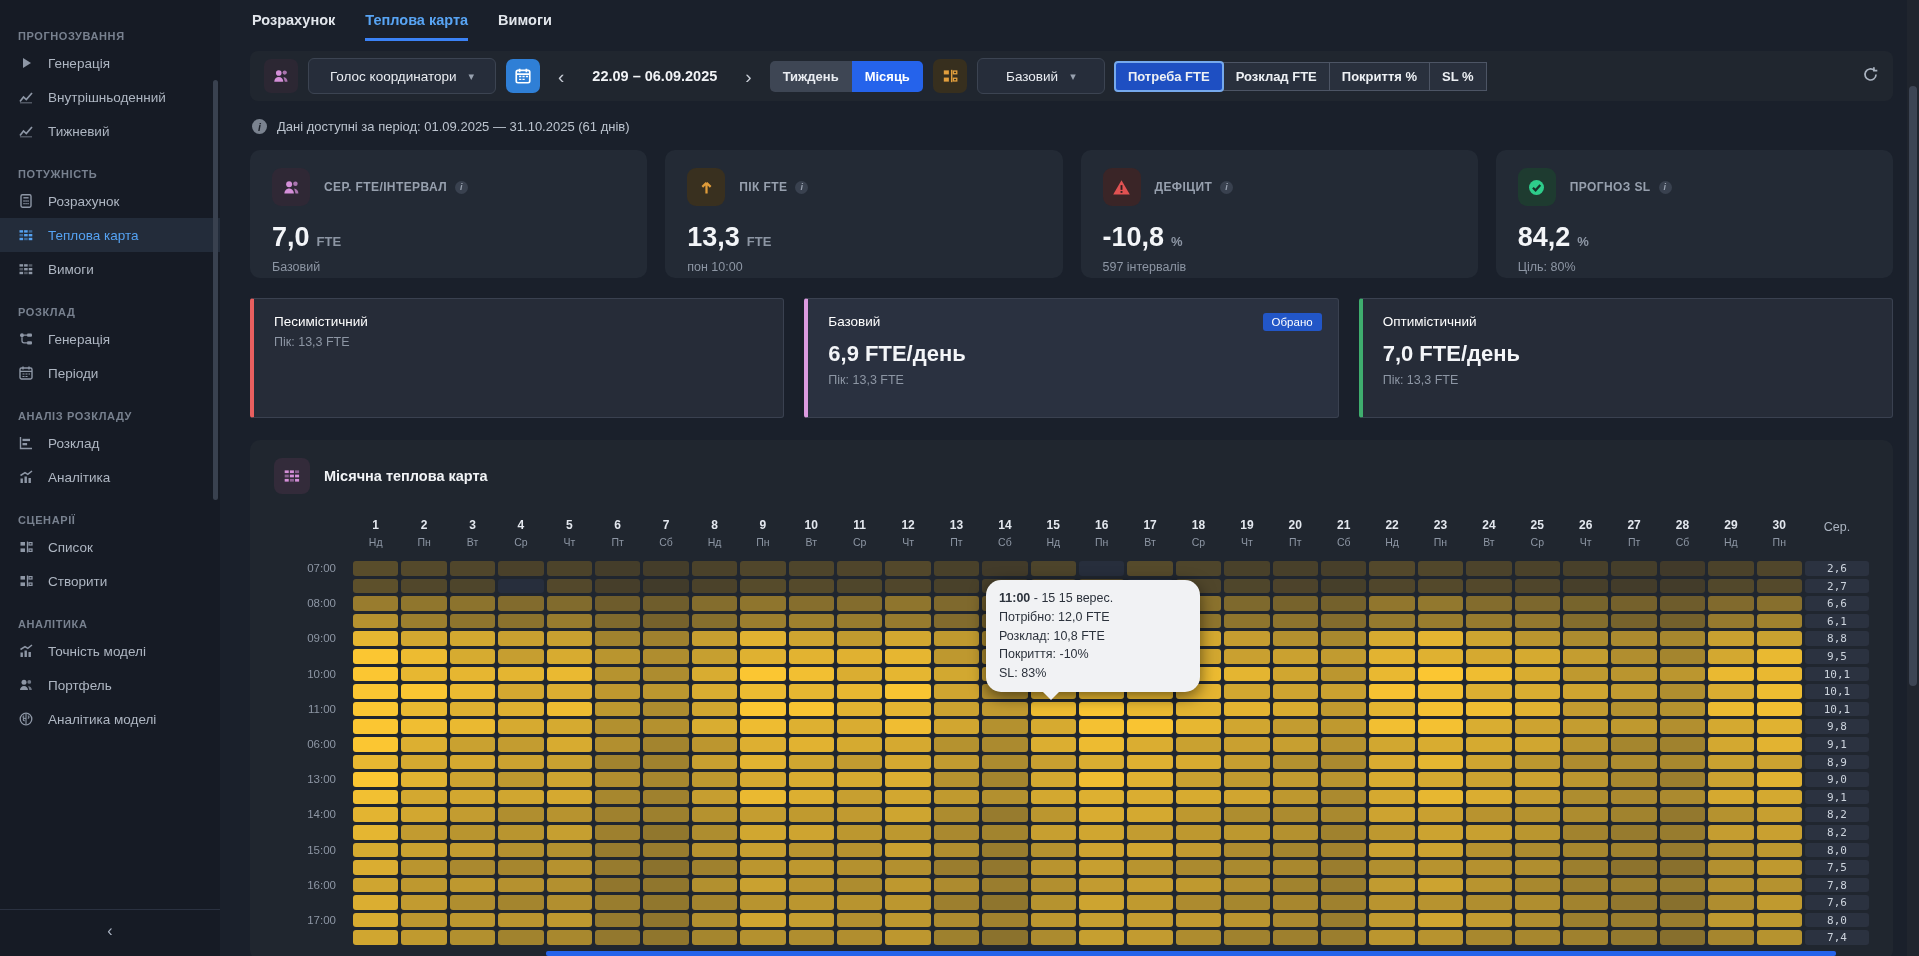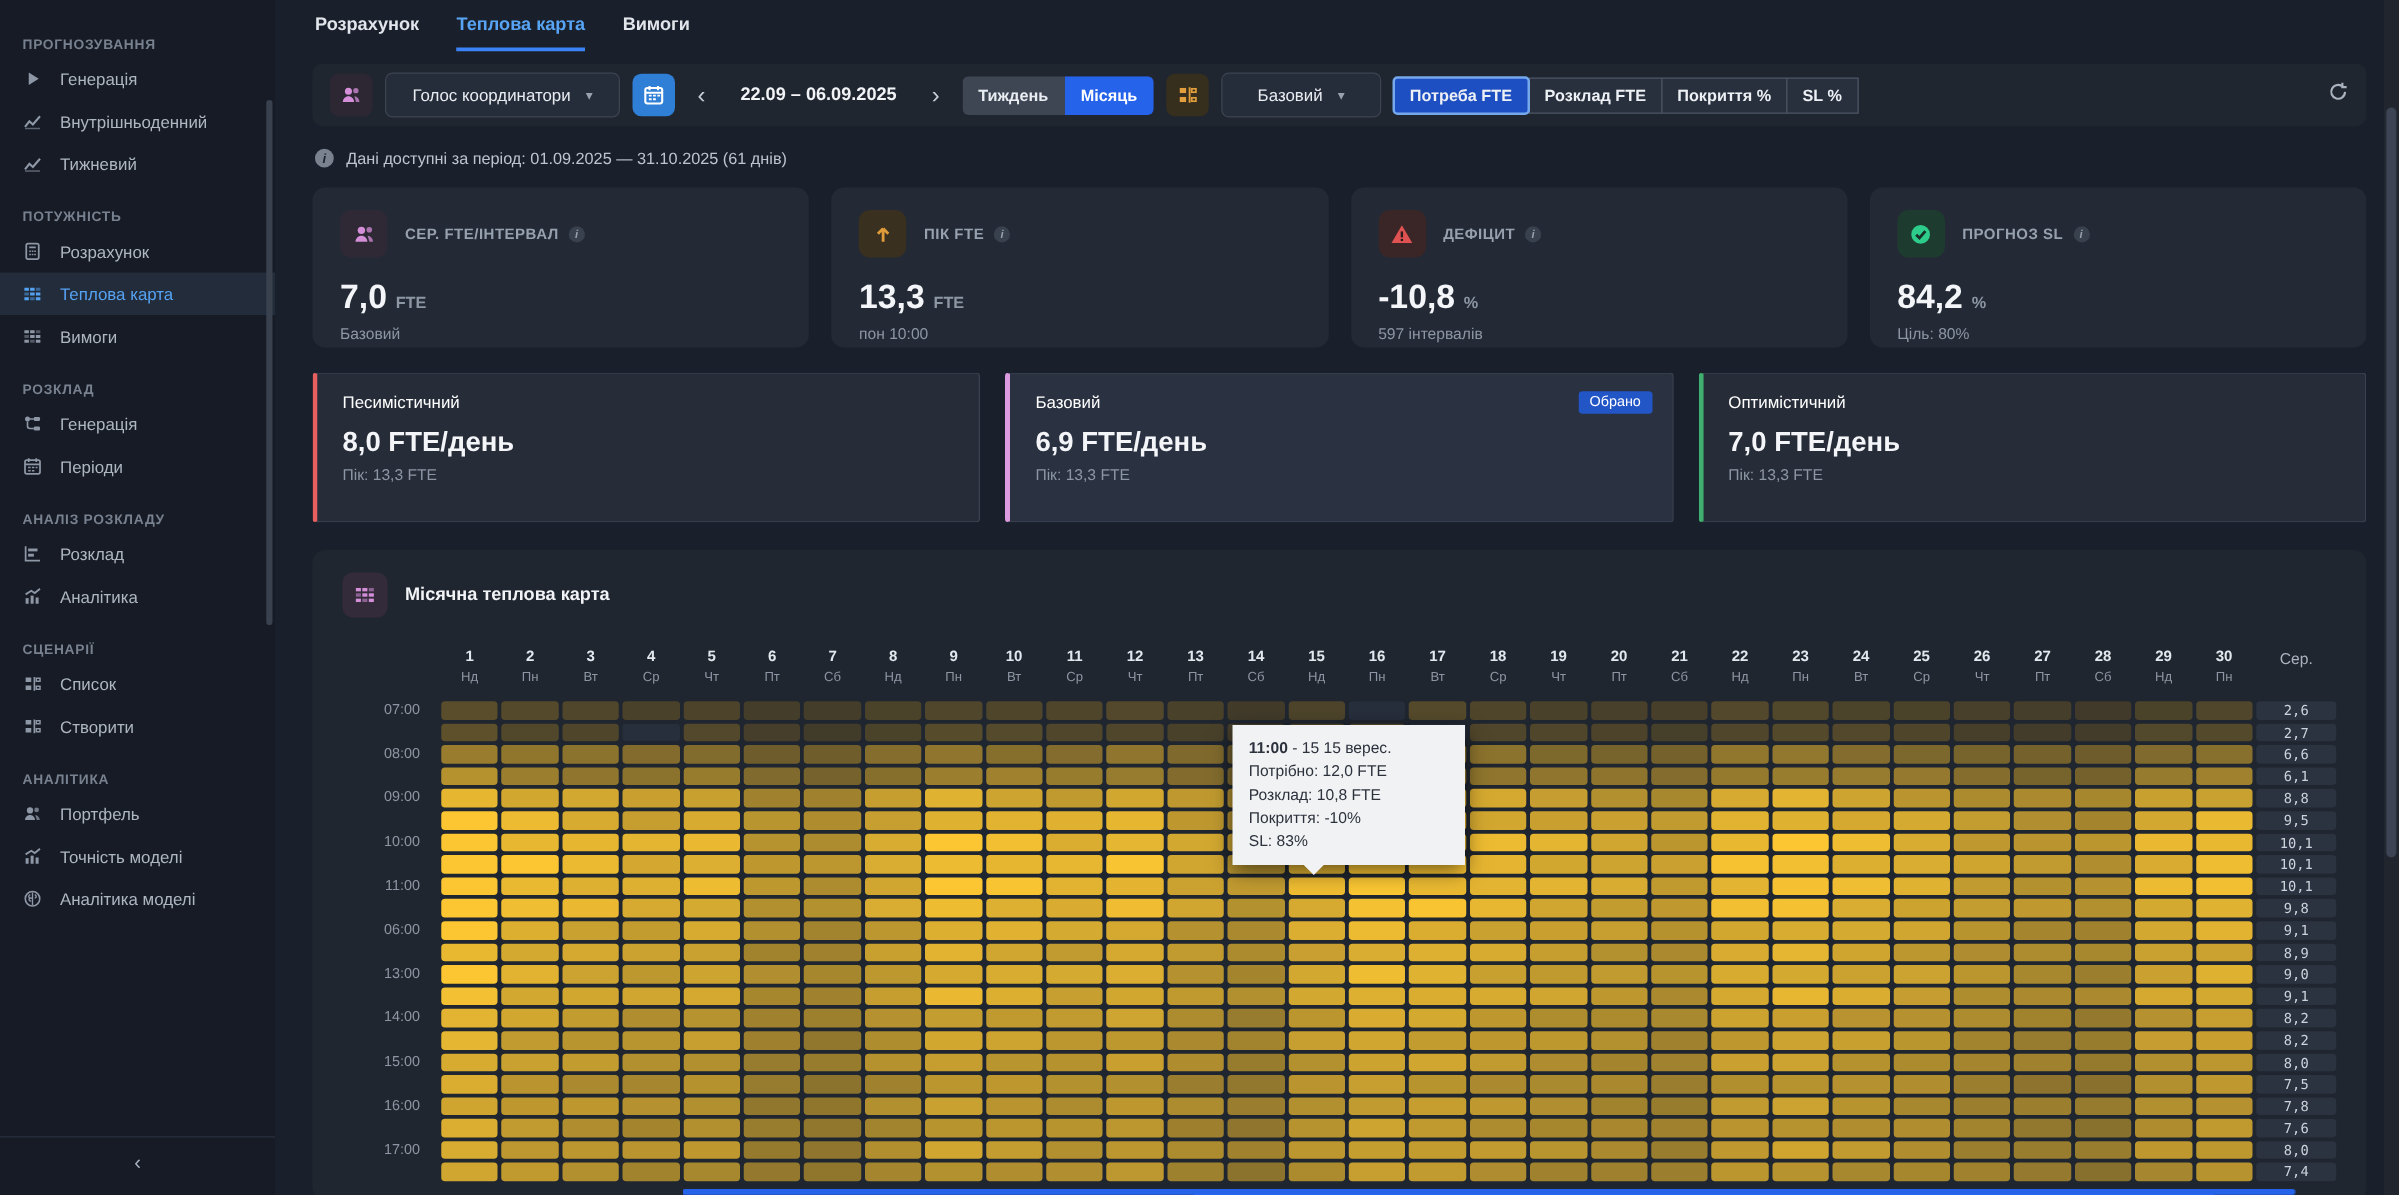--- a/index.html
+++ b/index.html
@@ -99,22 +99,22 @@
   .hm-grid { display:grid; grid-template-columns:76px repeat(30,1fr) 64px; gap:3px; }
   .hm-dh { text-align:center; padding-bottom:8px; }
   .hm-dh .n { display:block; font-size:12px; font-weight:bold; color:#e3e7ee; }
   .hm-dh .w { font-size:10.5px; color:#8d96a4; }
   .hm-avg-h { text-align:center; font-size:12.5px; color:#aab3c0; padding-top:2px; }
   .hm-cell { height:14.6px; border-radius:3px; }
   .hm-time { font-size:11.5px; color:#8d96a4; text-align:right; padding-right:14px;
              line-height:14.6px; }
   .hm-avg { background:#2b3240; color:#ccd3dc; font-family:"DejaVu Sans Mono",monospace;
             font-size:11px; text-align:center; line-height:15px; border-radius:3px; }
-  .hm-tooltip { position:absolute; left:712px; top:62px; width:186px; background:#f1f2f4;
-                color:#2c323c; border-radius:0; padding:9px 13px; font-size:12.5px;
+  .hm-tooltip { position:absolute; left:712px; top:62px; width:214px; background:#f1f2f4;
+                color:#2c323c; border-radius:15px; padding:9px 13px; font-size:12.5px;
                 line-height:1.5; box-shadow:0 5px 16px rgba(0,0,0,.55); z-index:5; }
   .hm-tooltip .tail { position:absolute; bottom:-8px; left:56px; width:0; height:0;
                       border:9px solid transparent; border-top-color:#f1f2f4; border-bottom:0; }
 
   .vscroll { position:fixed; right:0; top:0; width:12px; height:956px; background:#20252e; z-index:20; }
   .vscroll .thumb { position:absolute; left:2px; top:86px; width:8px; height:600px;
                     background:#3d4554; border-radius:4px; }
   .hscroll { position:fixed; left:546px; bottom:0; width:1290px; height:5px; background:#2563eb;
              border-radius:2px; z-index:20; }
 </style>
@@ -240,37 +240,37 @@
           <rect x="2.5" y="9.4" width="4.5" height="3.6" fill="currentColor"></rect>
           <path d="M9.5 2.5v11" stroke="currentColor" stroke-width="1.3"></path>
           <rect x="11" y="3.6" width="3" height="2.4" fill="none" stroke="currentColor" stroke-width="1.2"></rect>
           <rect x="11" y="10" width="3" height="2.4" fill="none" stroke="currentColor" stroke-width="1.2"></rect>
         </svg>
         <span>Створити</span>
       </div>
       <div class="nav-sec">АНАЛІТИКА</div>
       <div class="nav-item">
         <svg class="" viewBox="0 0 16 16">
-          <circle cx="6" cy="5.3" r="2.5" fill="currentColor"></circle>
-          <path d="M2 13c0-2.3 1.8-4.1 4-4.1s4 1.8 4 4.1z" fill="currentColor"></path>
-          <circle cx="11.3" cy="4.9" r="1.9" fill="currentColor" opacity=".75"></circle>
-          <path d="M10.2 8.9c2 .2 3.6 1.9 3.6 4.1h-2.4z" fill="currentColor" opacity=".75"></path>
-        </svg>
-        <span>Портфель</span>
-      </div>
-      <div class="nav-item">
-        <svg class="" viewBox="0 0 16 16">
           <g fill="currentColor">
             <rect x="2.5" y="9.5" width="2.4" height="4.5"></rect>
             <rect x="6.5" y="7.5" width="2.4" height="6.5"></rect>
             <rect x="10.5" y="9" width="2.4" height="5"></rect>
           </g>
           <path d="M2.5 6.5 7 3.6l2.8 1.8L14 2" fill="none" stroke="currentColor" stroke-width="1.5"></path>
         </svg>
         <span>Точність моделі</span>
+      </div>
+      <div class="nav-item">
+        <svg class="" viewBox="0 0 16 16">
+          <circle cx="6" cy="5.3" r="2.5" fill="currentColor"></circle>
+          <path d="M2 13c0-2.3 1.8-4.1 4-4.1s4 1.8 4 4.1z" fill="currentColor"></path>
+          <circle cx="11.3" cy="4.9" r="1.9" fill="currentColor" opacity=".75"></circle>
+          <path d="M10.2 8.9c2 .2 3.6 1.9 3.6 4.1h-2.4z" fill="currentColor" opacity=".75"></path>
+        </svg>
+        <span>Портфель</span>
       </div>
       <div class="nav-item">
         <svg class="" viewBox="0 0 16 16">
           <circle cx="8" cy="8" r="5.8" fill="none" stroke="currentColor" stroke-width="1.3"></circle>
           <path d="M6.2 4.8c-1.6.4-1.6 2.2 0 2.6-1.6.5-1.2 2.6.7 2.4M9.8 4.8c1.6.4 1.6 2.2 0 2.6M8 3v10" fill="none" stroke="currentColor" stroke-width="1.1"></path>
         </svg>
         <span>Аналітика моделі</span>
       </div>
     </nav>
   <div class="sb-footer">
@@ -422,21 +422,20 @@
           <span class="v">84,2</span>
           <span class="u">%</span>
         </div>
         <div class="kpi-sub">Ціль: 80%</div>
       </div>
     </div>
 
   <div class="scen-row" id="scen-row">
       <div class="scen" style="border-left: 4px solid rgb(232, 95, 95);">
         <div class="scen-name">Песимістичний</div>
-        <div class="scen-val">8,0 FTE/день</div>
         <div class="scen-peak">Пік: 13,3 FTE</div>
       </div>
       <div class="scen selected" style="border-left: 4px solid rgb(220, 155, 224);">
         <div class="scen-name">Базовий</div>
         <div class="scen-badge">Обрано</div>
         <div class="scen-val">6,9 FTE/день</div>
         <div class="scen-peak">Пік: 13,3 FTE</div>
       </div>
       <div class="scen" style="border-left: 4px solid rgb(63, 174, 110);">
         <div class="scen-name">Оптимістичний</div>

